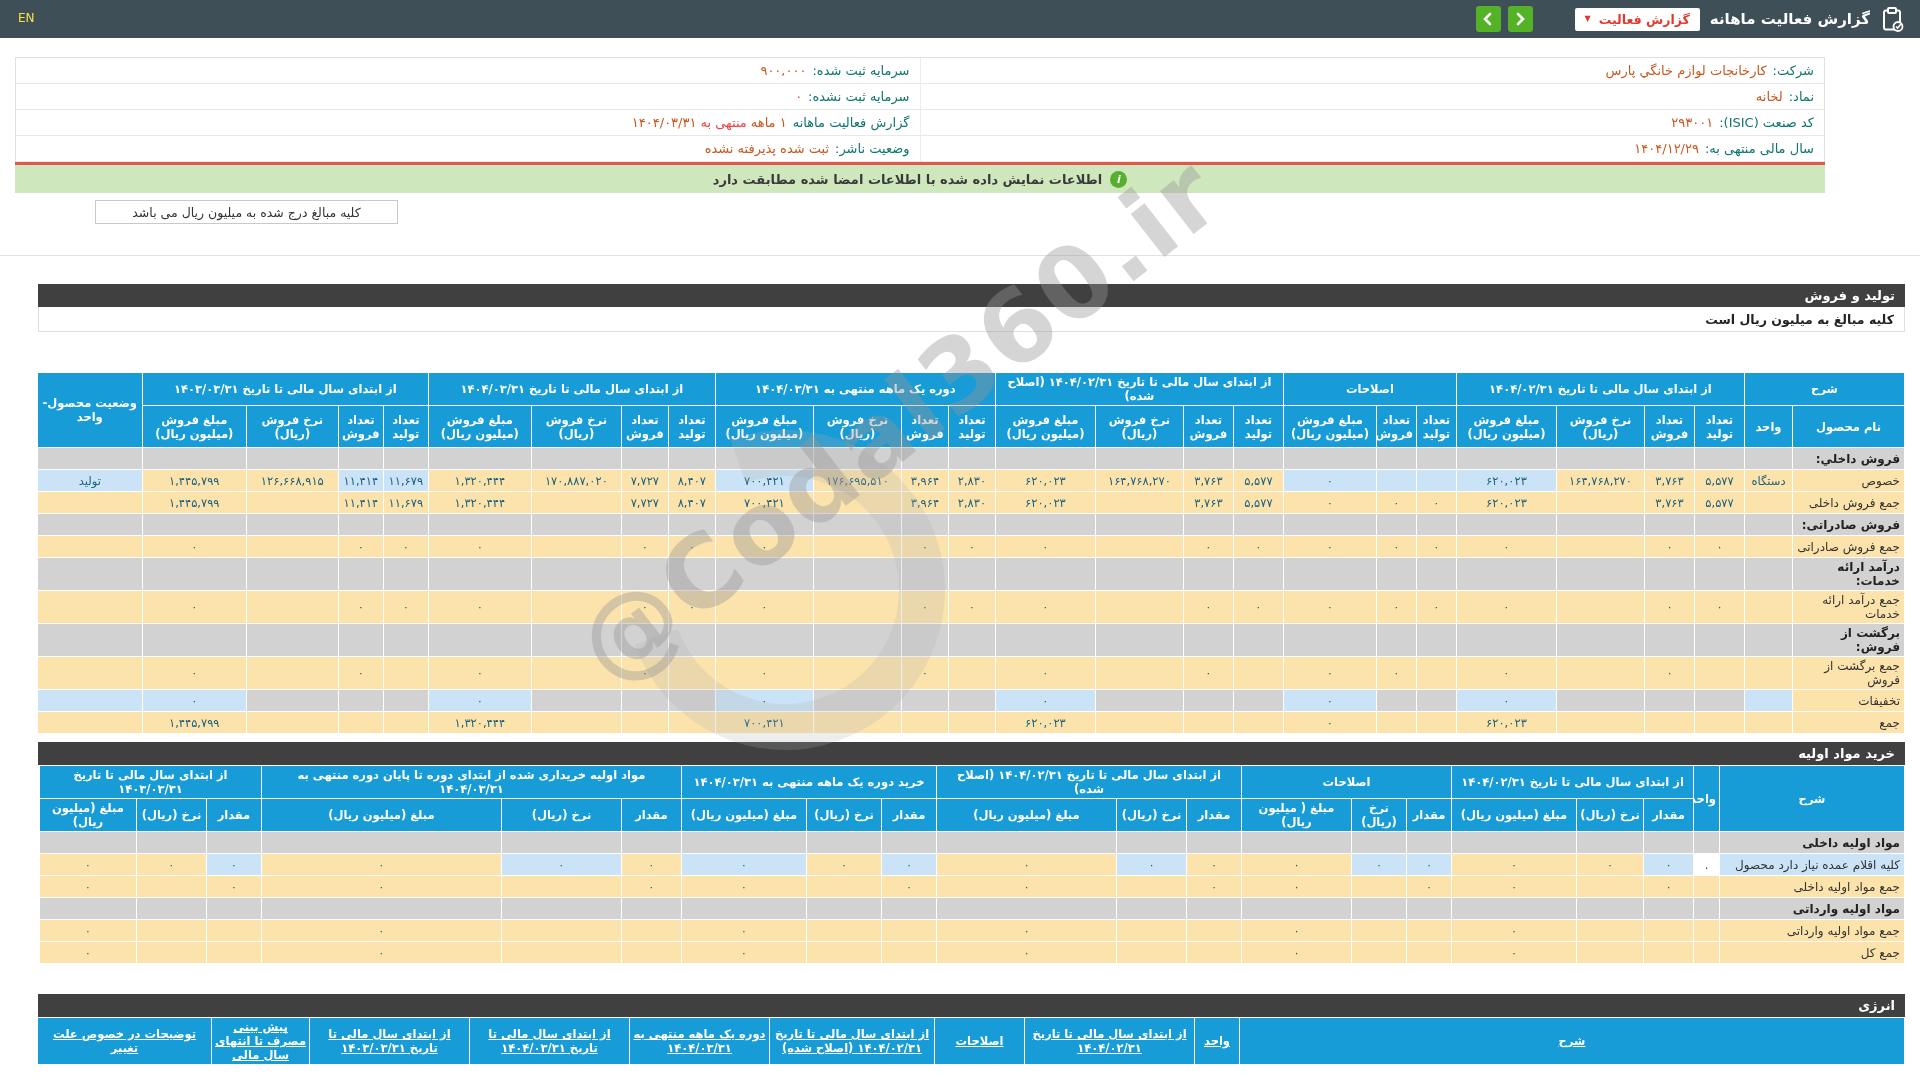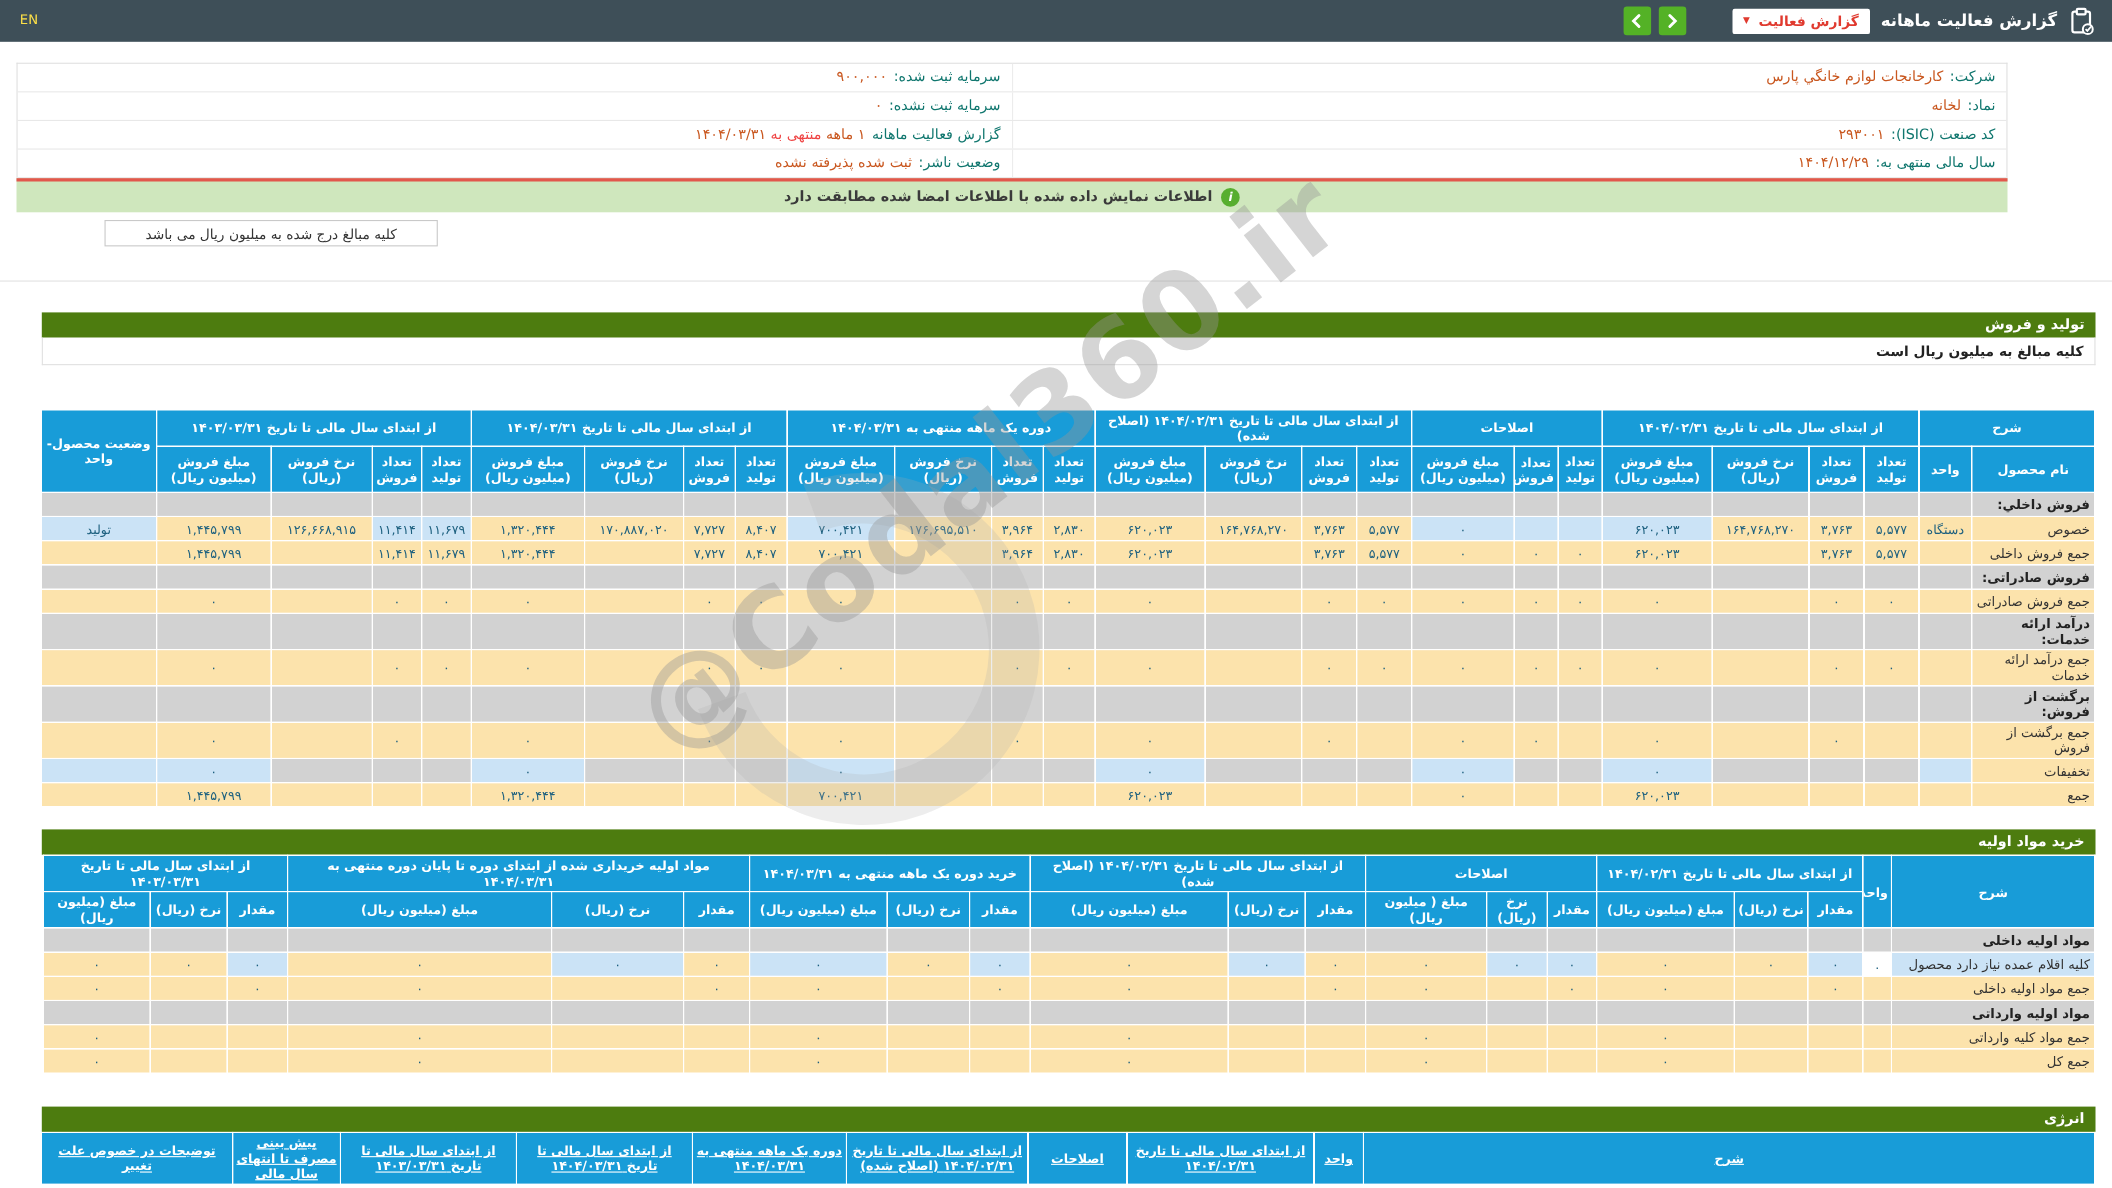--- a/index.html
+++ b/index.html
@@ -30,25 +30,25 @@
   .alert { margin:0 95px 0 15px; border-top:3px solid #e2574c; background:#cfe7bd; height:31px;
            display:flex; align-items:center; justify-content:center; gap:8px; font-size:13px; font-weight:bold; color:#3a3a3a; }
   .info-icon { width:17px; height:17px; border-radius:50%; background:#57ae2f; color:#fff; font-size:11px; font-weight:bold;
                display:flex; align-items:center; justify-content:center; font-style:italic; flex:0 0 auto; }
   
   .unit-btn { margin:7px 1522px 0 0; width:303px; height:24px; background:#fff; border:1px solid #c9c9c9;
               font-size:12.5px; color:#333; display:flex; align-items:center; justify-content:center; cursor:pointer; }
   .page-divider { margin-top:31px; border-top:1px solid #e2e2e2; }
   
   .content { padding:28px 15px 0 38px; position:relative; }
-  .sec-bar { background:#4d7c0f; color:#fff; font-weight:bold; font-size:13px; height:23px; display:flex; align-items:center; padding:0 10px; }
+  .sec-bar { background:#404040; color:#fff; font-weight:bold; font-size:13px; height:23px; display:flex; align-items:center; padding:0 10px; }
   .note-row { height:25px; border:1px solid #e0e0e0; border-top:none; display:flex; align-items:center; padding:0 10px;
               font-weight:bold; font-size:12.5px; color:#222; background:#fff; }
   .tbl-wrap { margin-top:40px; }
-  .tbl-wrap2 { margin-top:20px; }
+  .tbl-wrap2 { margin-top:8px; }
   .tbl-wrap3 { margin-top:30px; }
   table.grid { border-collapse:collapse; table-layout:fixed; }
   table.grid th { background:#189cd8; color:#fff; font-weight:bold; font-size:11.5px; border:1px solid #fff;
                   padding:2px 3px; text-align:center; vertical-align:middle; overflow:hidden; }
   [data-table-id="t1"] tr.hr0 th { height:26px; }
   [data-table-id="t1"] tr.hr1 th { height:42px; }
   [data-table-id="t2"] tr.hr0 th { height:24px; }
   [data-table-id="t2"] tr.hr1 th { height:21px; }
   [data-table-id="t3"] tr.hr0 th { height:40px;text-decoration:underline; }
   table.grid td { border:1px solid #fff; font-size:11.5px; text-align:center; padding:2px 4px; color:#1d607f;
@@ -676,21 +676,21 @@
             <td class="cg"></td>
             <td class="cg"></td>
             <td class="cg"></td>
             <td class="cg"></td>
             <td class="cg"></td>
             <td class="cg"></td>
             <td class="cg"></td>
             <td class="cg"></td>
           </tr>
           <tr>
-            <td class="cy lbl">جمع مواد کلیه وارداتی</td>
+            <td class="cy lbl">جمع مواد اولیه وارداتی</td>
             <td class="cy"></td>
             <td class="cy"></td>
             <td class="cy"></td>
             <td class="cy">۰</td>
             <td class="cy"></td>
             <td class="cy"></td>
             <td class="cy">۰</td>
             <td class="cy"></td>
             <td class="cy"></td>
             <td class="cy">۰</td>

